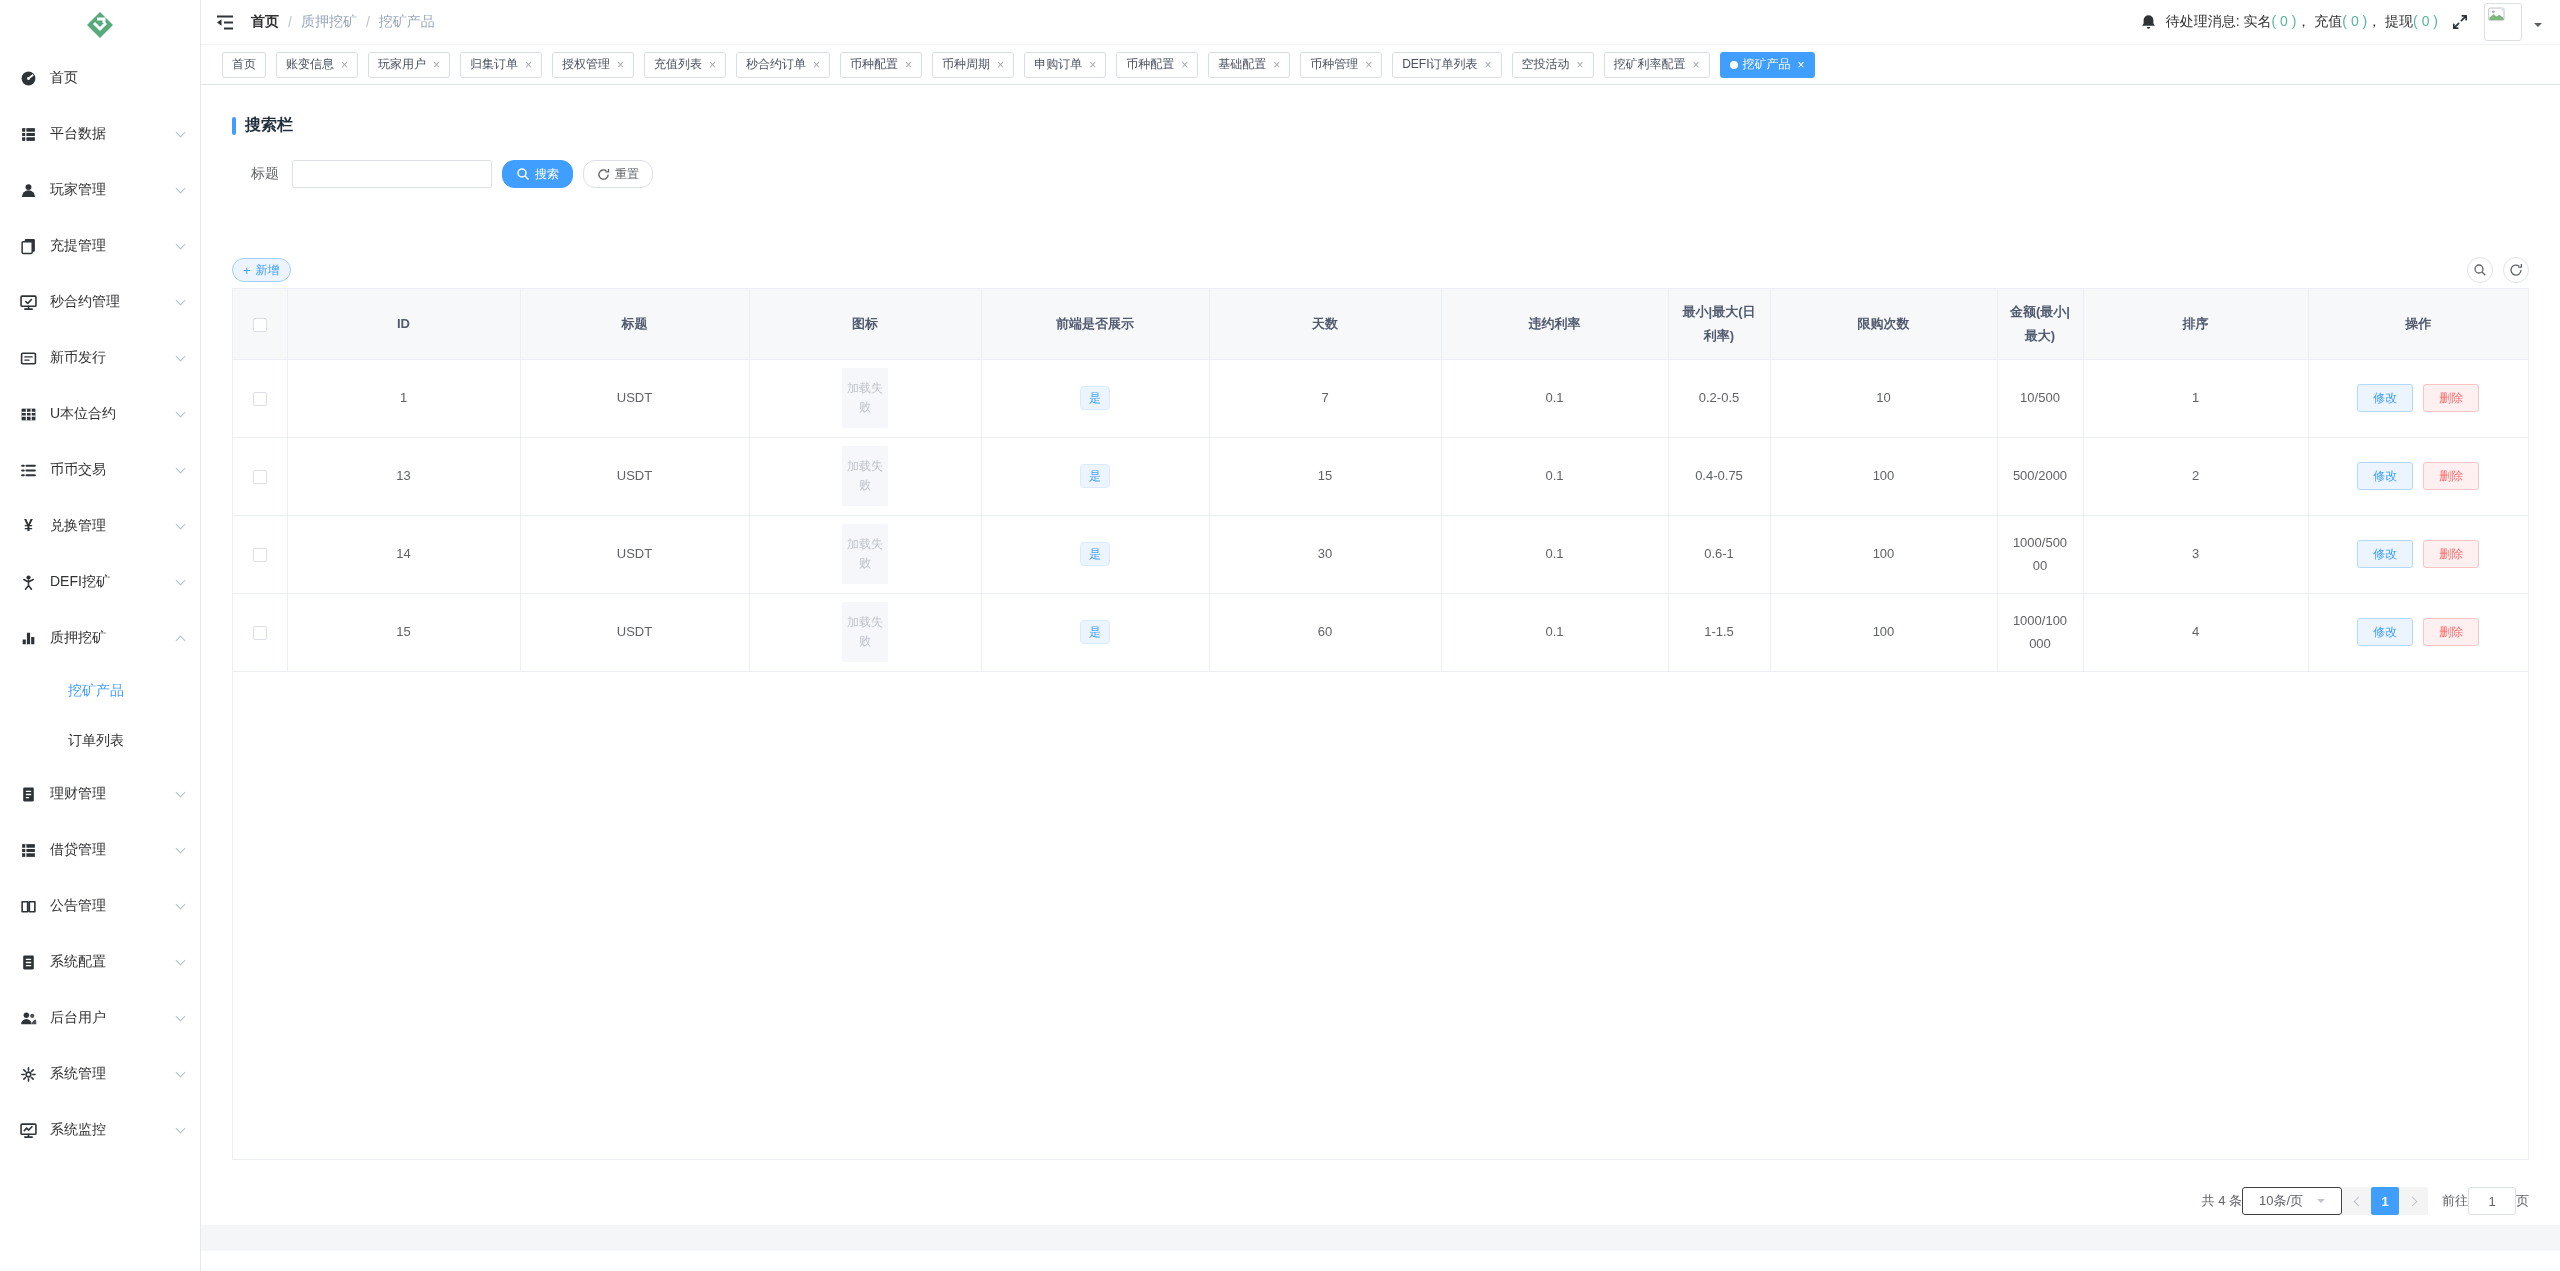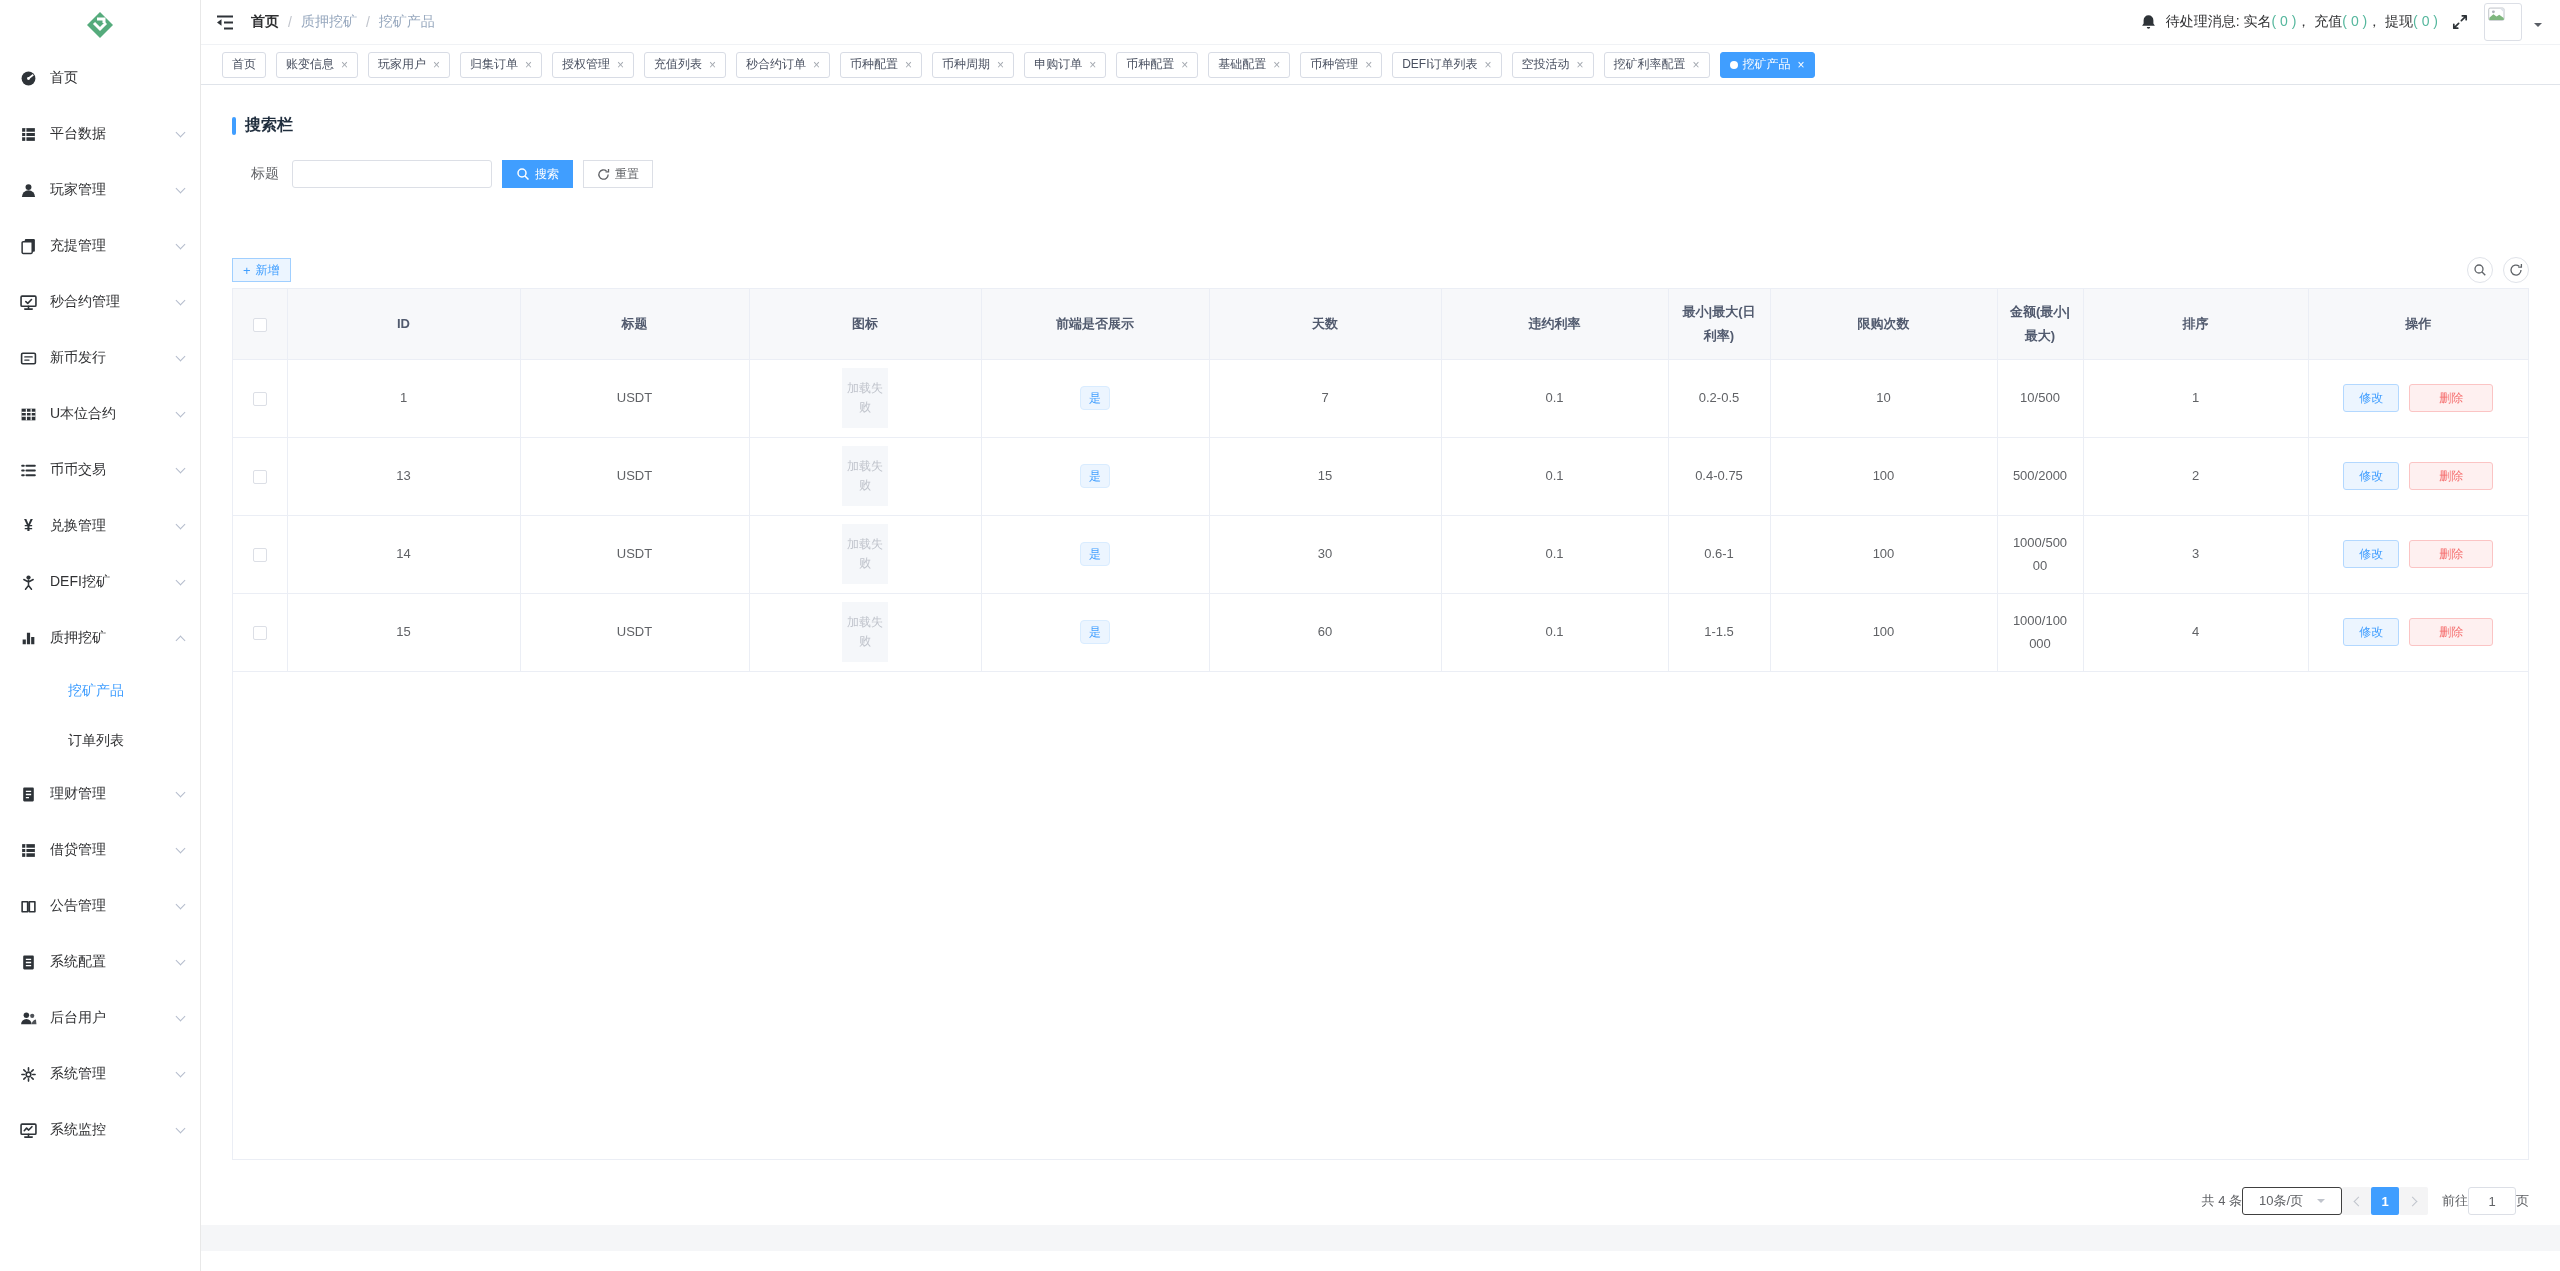--- a/index.html
+++ b/index.html
@@ -49,42 +49,42 @@
 
 
 .content { padding:0 31px; flex:none; }
 .section-title { margin-top:30px; height:21px; display:flex; align-items:center; }
 .title-bar { width:4px; height:18px; background:#409eff; border-radius:2px; margin-right:9px; }
 .title-text { font-size:16px; font-weight:bold; color:#1f2d3d; }
 
 .search-form { margin-top:24px; height:28px; display:flex; align-items:center; }
 .form-label { font-size:14px; color:#606266; margin-left:19px; margin-right:13px; }
 .form-input { width:200px; height:28px; border:1px solid #dcdfe6; border-radius:3px; padding:0 10px; font-size:13px; color:#606266; outline:none; }
-.btn { display:inline-flex; align-items:center; justify-content:center; gap:5px; height:28px; border-radius:0; font-size:12px; cursor:pointer; }
+.btn { display:inline-flex; align-items:center; justify-content:center; gap:5px; height:28px; border-radius:12px; font-size:12px; cursor:pointer; }
 .btn-search { margin-left:10px; padding:0 13px; background:#409eff; border:1px solid #409eff; color:#fff; }
 .btn-reset { margin-left:10px; padding:0 13px; background:#fff; border:1px solid #dcdfe6; color:#606266; }
 
 .toolbar { margin-top:69px; display:flex; align-items:center; }
 .btn-add { height:24px; padding:0 10px; background:#ecf5ff; border:1px solid #a0cfff; color:#409eff; }
 .plus-icon::before { content:"+"; font-size:13px; }
 .toolbar-right { margin-left:auto; display:flex; gap:10px; }
 .icon-circle { width:26px; height:26px; border-radius:50%; border:1px solid #e0e3e9; background:#fff; display:flex; align-items:center; justify-content:center; color:#5f6368; cursor:pointer; }
 
 
 .table-wrap { margin-top:5px; height:872px; border:1px solid #ebeef5; overflow:hidden; background:#fff; }
 table { width:100%; border-collapse:collapse; table-layout:fixed; }
 th { height:70px; background:#f7f8fa; color:#515a6e; font-size:13px; font-weight:bold; border:1px solid #ebeef5; border-top:none; padding:0 10px; text-align:center; line-height:1.8; }
 td { height:78px; border:1px solid #ebeef5; font-size:13px; color:#606266; text-align:center; padding:0 12px; line-height:1.8; word-break:break-all; }
 th:first-child, td:first-child { border-left:none; }
 th:last-child, td:last-child { border-right:none; }
 .checkbox { display:inline-block; width:14px; height:14px; border:1px solid #dcdfe6; border-radius:2px; background:#fff; vertical-align:middle; cursor:pointer; }
 .img-fail { display:inline-flex; align-items:center; justify-content:center; width:46px; height:60px; padding:2px; background:#f5f7fa; color:#c0c4cc; font-size:12px; line-height:1.6; word-break:break-all; vertical-align:middle; }
 .tag-yes { display:inline-block; padding:5px 8px; background:#ecf5ff; border:1px solid #d9ecff; border-radius:4px; color:#409eff; font-size:12px; line-height:1; }
 .btn-edit { display:inline-block; padding:7px 15px; background:#ecf5ff; border:1px solid #b3d8ff; color:#409eff; border-radius:3px; font-size:12px; line-height:1; cursor:pointer; }
-.btn-del { display:inline-block; padding:7px 29px; background:#fef0f0; border:1px solid #fbc4c4; color:#f56c6c; border-radius:3px; font-size:12px; line-height:1; margin-left:10px; cursor:pointer; }
+.btn-del { display:inline-block; padding:7px 15px; background:#fef0f0; border:1px solid #fbc4c4; color:#f56c6c; border-radius:3px; font-size:12px; line-height:1; margin-left:10px; cursor:pointer; }
 
 
 .pagination { margin-top:27px; height:28px; display:flex; align-items:center; justify-content:flex-end; gap:0; font-size:13px; color:#606266; }
 .page-select { width:100px; height:28px; border:1px solid #404040; border-radius:3px; display:flex; align-items:center; justify-content:center; gap:14px; color:#606266; cursor:pointer; background:#fff; }
 .sel-caret { width:0; height:0; border:4px solid transparent; border-top-color:#c0c4cc; margin-top:4px; }
 .page-btn { width:29px; height:28px; background:#f4f4f5; border-radius:2px; display:flex; align-items:center; justify-content:center; cursor:default; }
 .pchev { display:inline-block; width:7px; height:7px; border-right:1.5px solid #c0c4cc; border-bottom:1.5px solid #c0c4cc; }
 .pchev.left { transform:rotate(135deg); margin-left:3px; }
 .pchev.right { transform:rotate(-45deg); margin-right:3px; }
 .page-num { width:28px; height:28px; background:#409eff; color:#fff; border-radius:2px; display:flex; align-items:center; justify-content:center; font-weight:bold; cursor:pointer; }

